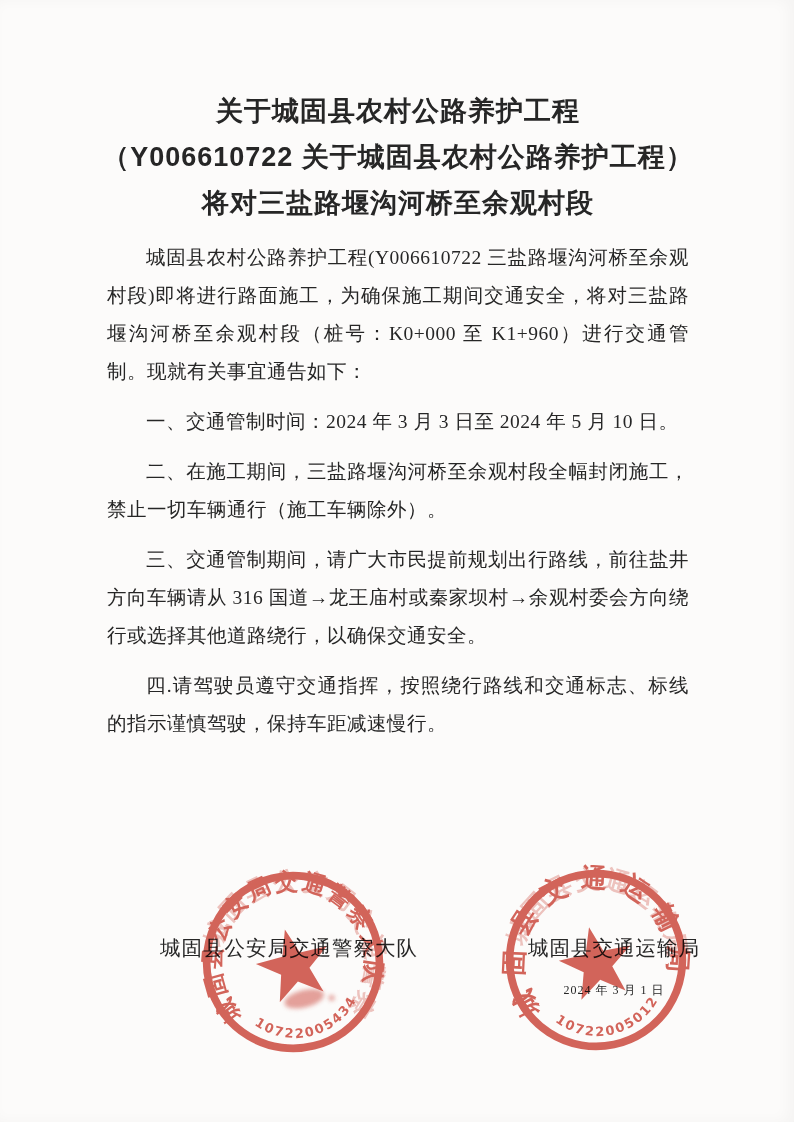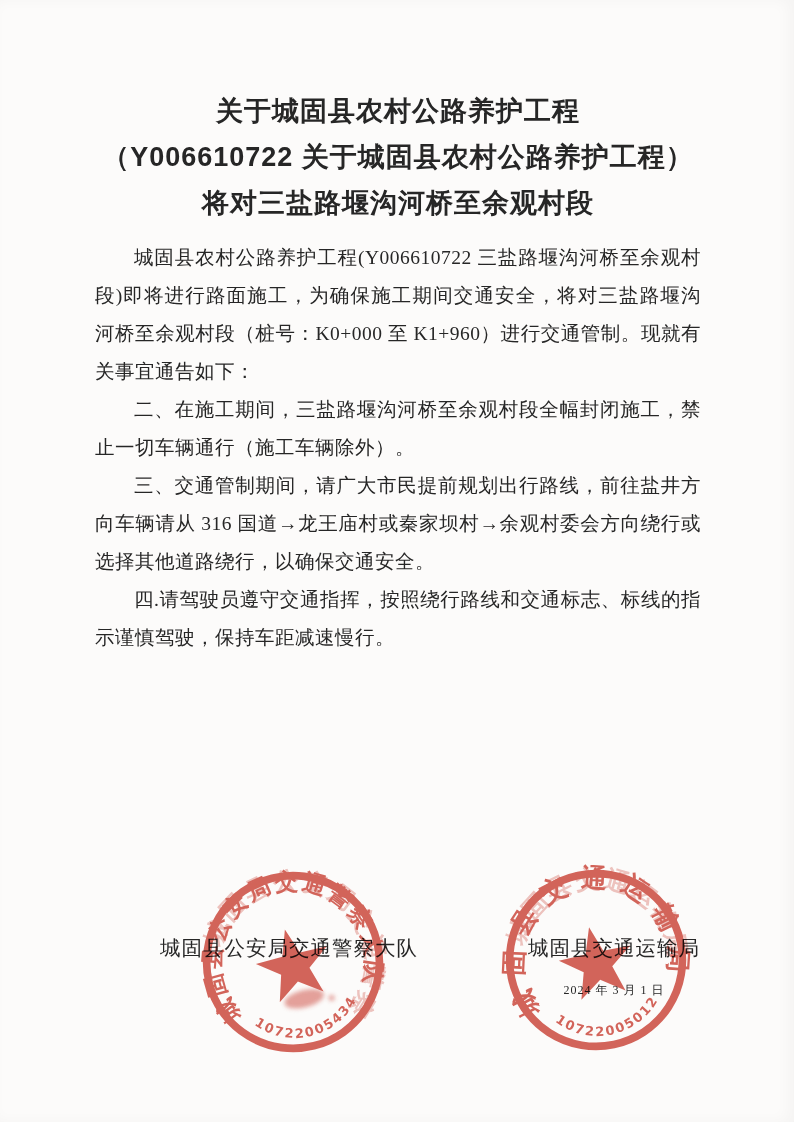--- a/index.html
+++ b/index.html
@@ -27,21 +27,21 @@
   .title-block {
     font-family: "Liberation Sans", "DejaVu Sans", sans-serif;
     font-weight: 700;
     font-size: 27px;
     line-height: 46px;
     text-align: center;
     letter-spacing: 1px;
     margin-bottom: 13px;
   }
   .body-text p {
-    margin: 0;
+    margin: 12px;
     font-size: 19.5px;
     line-height: 38px;
     text-align: justify;
     text-indent: 2em;
     letter-spacing: 0.5px;
   }
   .sig-row {
     position: absolute;
     top: 934px;
     left: 160px;
@@ -111,20 +111,21 @@
 
   <div class="content">
     <div class="title-block">
       <div>关于城固县农村公路养护工程</div>
       <div>（Y006610722 关于城固县农村公路养护工程）</div>
       <div>将对三盐路堰沟河桥至余观村段</div>
     </div>
 
     <div class="body-text">
       <p>城固县农村公路养护工程(Y006610722 三盐路堰沟河桥至余观村段)即将进行路面施工，为确保施工期间交通安全，将对三盐路堰沟河桥至余观村段（桩号：K0+000 至 K1+960）进行交通管制。现就有关事宜通告如下：</p>
+      <p>一、交通管制时间：2024 年 3 月 3 日至 2024 年 5 月 10 日。</p>
       <p>二、在施工期间，三盐路堰沟河桥至余观村段全幅封闭施工，禁止一切车辆通行（施工车辆除外）。</p>
       <p>三、交通管制期间，请广大市民提前规划出行路线，前往盐井方向车辆请从 316 国道→龙王庙村或秦家坝村→余观村委会方向绕行或选择其他道路绕行，以确保交通安全。</p>
       <p>四.请驾驶员遵守交通指挥，按照绕行路线和交通标志、标线的指示谨慎驾驶，保持车距减速慢行。</p>
     </div>
   </div>
 
   <div class="sig-row">
     <div class="sig-left">城固县公安局交通警察大队</div>
     <div class="sig-right">
       <div>城固县交通运输局</div>

